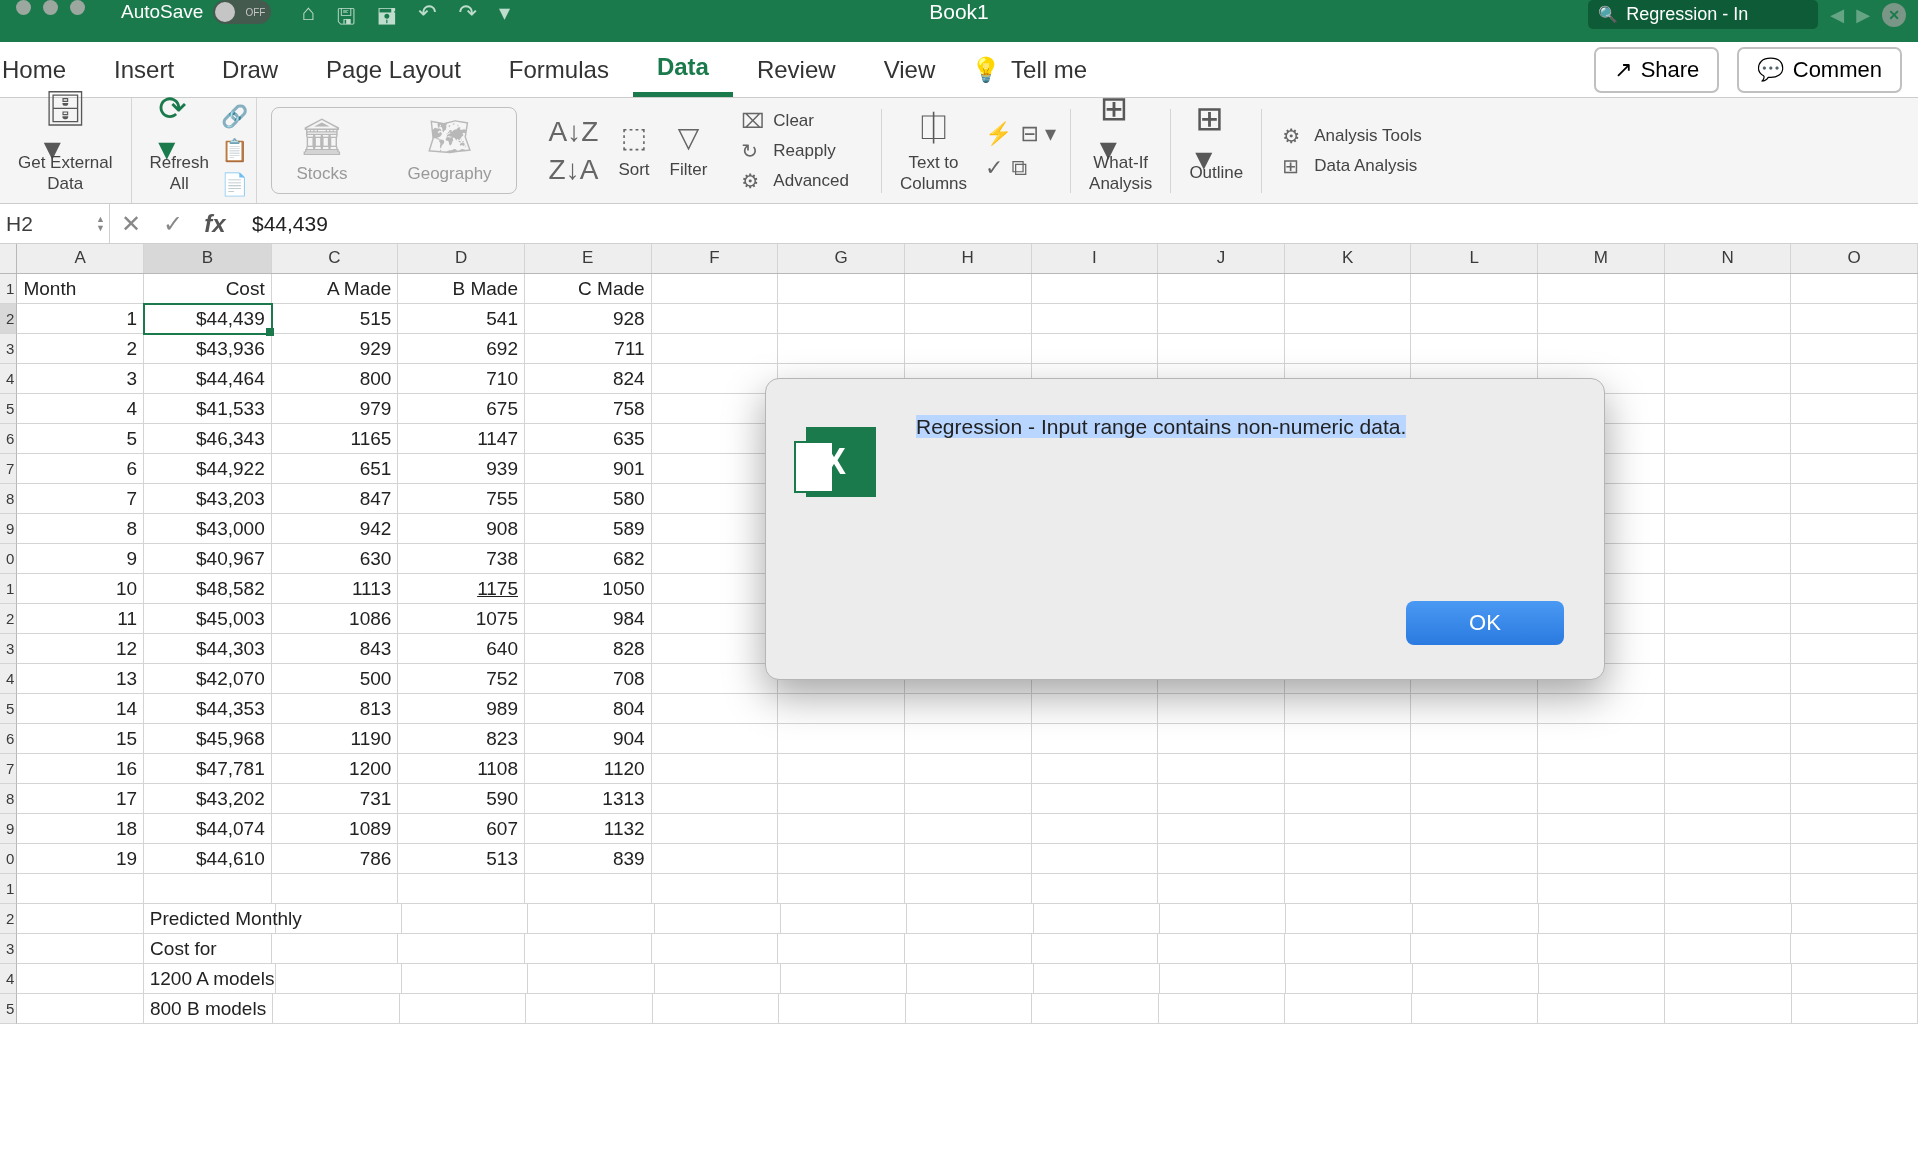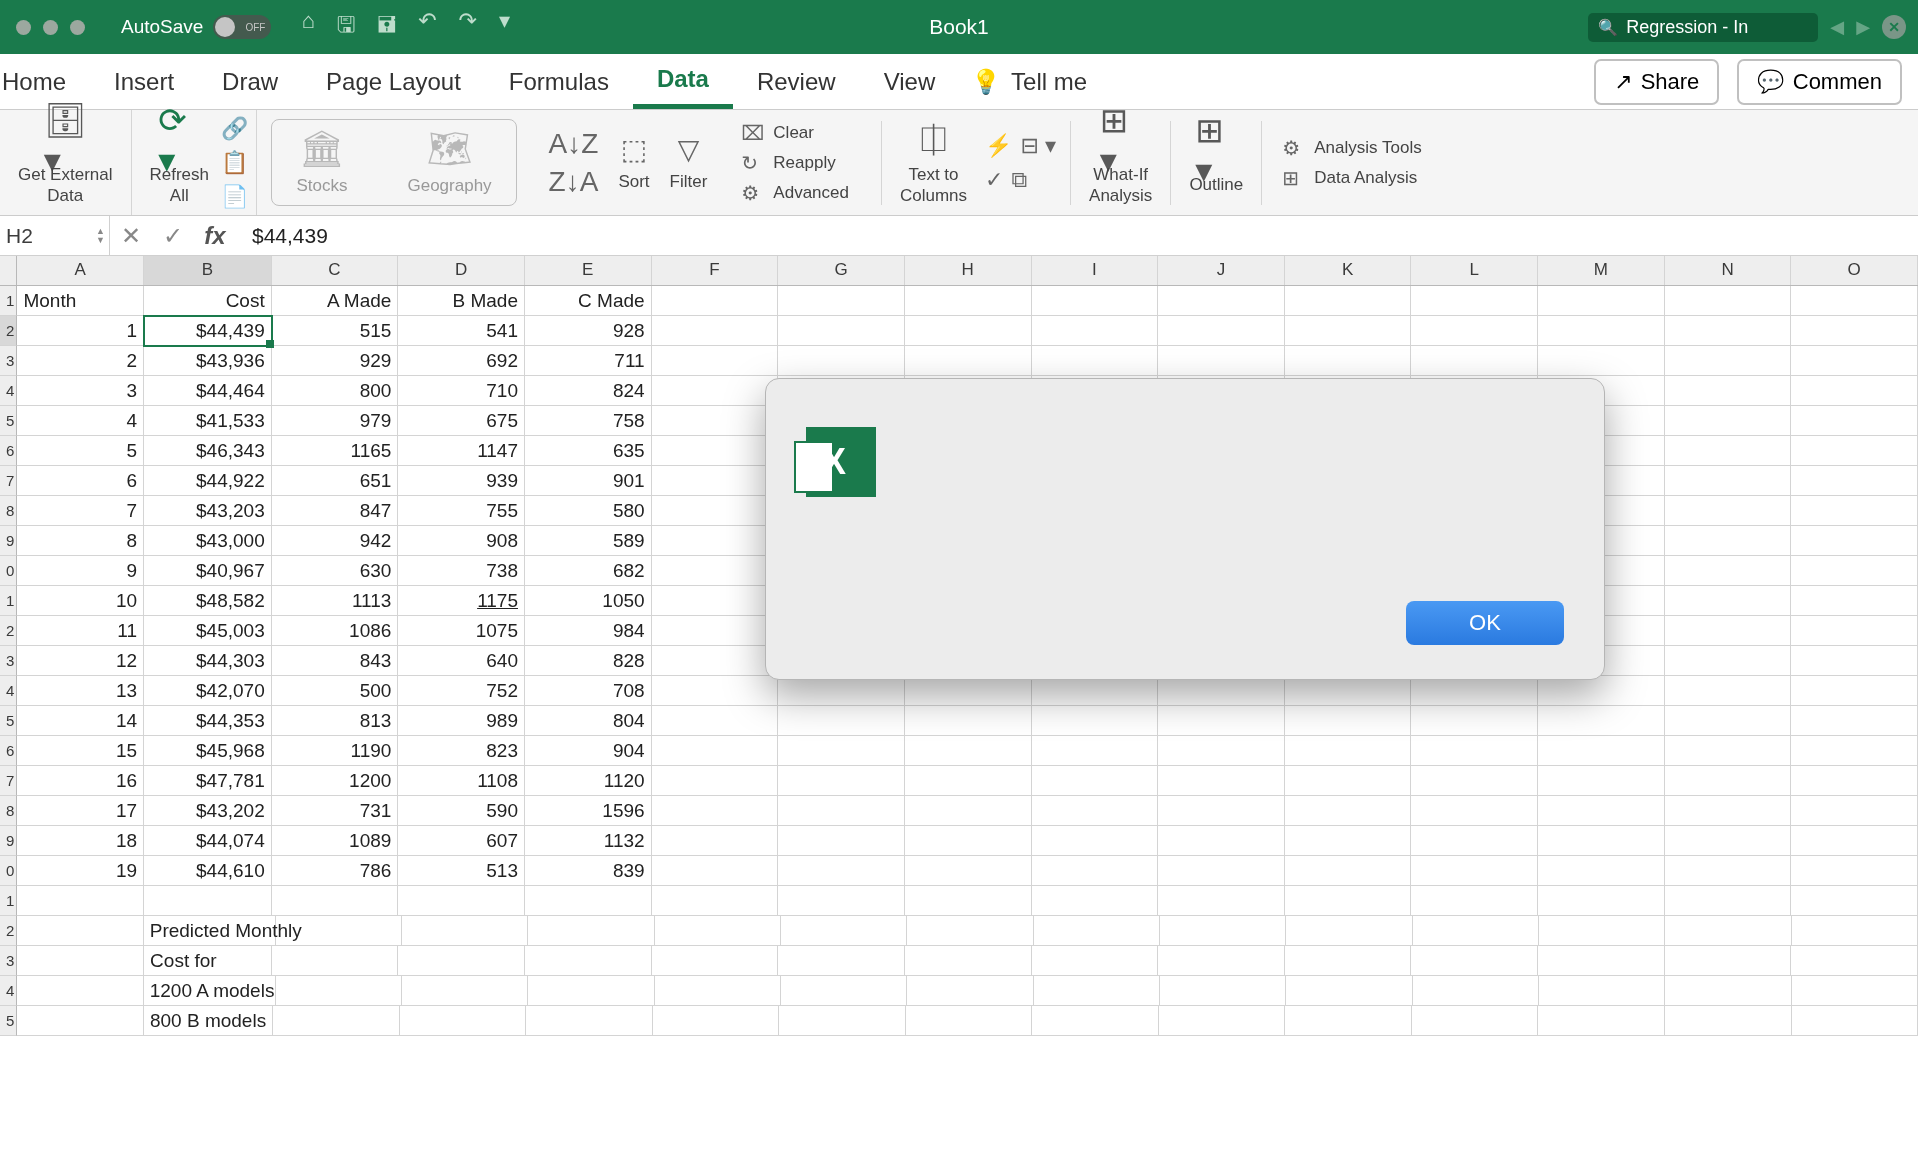--- a/index.html
+++ b/index.html
@@ -1,19 +1,19 @@
 <!DOCTYPE html>
 <html><head>
 <meta charset="utf-8">
 <style>
 * { margin:0; padding:0; box-sizing:border-box; font-family:-apple-system,BlinkMacSystemFont,"Segoe UI",sans-serif; }
 body { width:1918px; height:1170px; overflow:hidden; background:#fff; position:relative; }
 
 
-.titlebar { height:54px; background:#1a7a4c; display:flex; align-items:center; color:#fff; position:relative; }
+.titlebar { height:42px; background:#1a7a4c; display:flex; align-items:flex-start; color:#fff; position:relative; }
 .traffic-lights { display:flex; gap:12px; padding-left:16px; }
 .tl { width:15px; height:15px; border-radius:50%; background:#9ca89f; }
 .autosave { display:flex; align-items:center; margin-left:36px; font-size:19px; font-weight:500; }
 .toggle { width:58px; height:24px; background:#445a4e; border-radius:12px; margin-left:10px; display:flex; align-items:center; position:relative; }
 .toggle-knob { width:20px; height:20px; border-radius:50%; background:#c5c5c5; margin-left:2px; }
 .toggle-text { font-size:10px; color:#c5c5c5; position:absolute; right:6px; }
 .title-icons { display:flex; gap:22px; margin-left:30px; }
 .title-icons span { font-size:22px; color:#d0e8da; opacity:.9; }
 .doc-title { position:absolute; left:50%; transform:translateX(-50%); font-size:21px; }
 .search-area { position:absolute; right:12px; display:flex; align-items:center; gap:12px; }
@@ -587,21 +587,21 @@
         <div class="cell" style="width: 131px;"></div>
         <div class="cell" style="width: 131px;"></div>
         <div class="cell" style="width: 131px;"></div>
       </div>
       <div class="row">
         <div class="row-h">8</div>
         <div class="cell num" style="width: 131px;">17</div>
         <div class="cell num" style="width: 132px;">$43,202</div>
         <div class="cell num" style="width: 131px;">731</div>
         <div class="cell num" style="width: 131px;">590</div>
-        <div class="cell num" style="width: 131px;">1596</div>
+        <div class="cell num" style="width: 131px;">1313</div>
         <div class="cell" style="width: 131px;"></div>
         <div class="cell" style="width: 131px;"></div>
         <div class="cell" style="width: 131px;"></div>
         <div class="cell" style="width: 131px;"></div>
         <div class="cell" style="width: 131px;"></div>
         <div class="cell" style="width: 131px;"></div>
         <div class="cell" style="width: 131px;"></div>
         <div class="cell" style="width: 131px;"></div>
         <div class="cell" style="width: 131px;"></div>
         <div class="cell" style="width: 131px;"></div>
@@ -734,16 +734,17 @@
       </div>
     </div>
 </div>
 
 <div class="dialog-backdrop">
   <div class="dialog">
     <div class="dialog-icon">
         <div class="dialog-icon-x">X</div>
       </div>
     <div class="dialog-body">
+      <span class="dialog-msg">Regression - Input range contains non-numeric data.</span>
     </div>
     <button class="dialog-ok">OK</button>
   </div>
 </div>
 
 </body></html>

